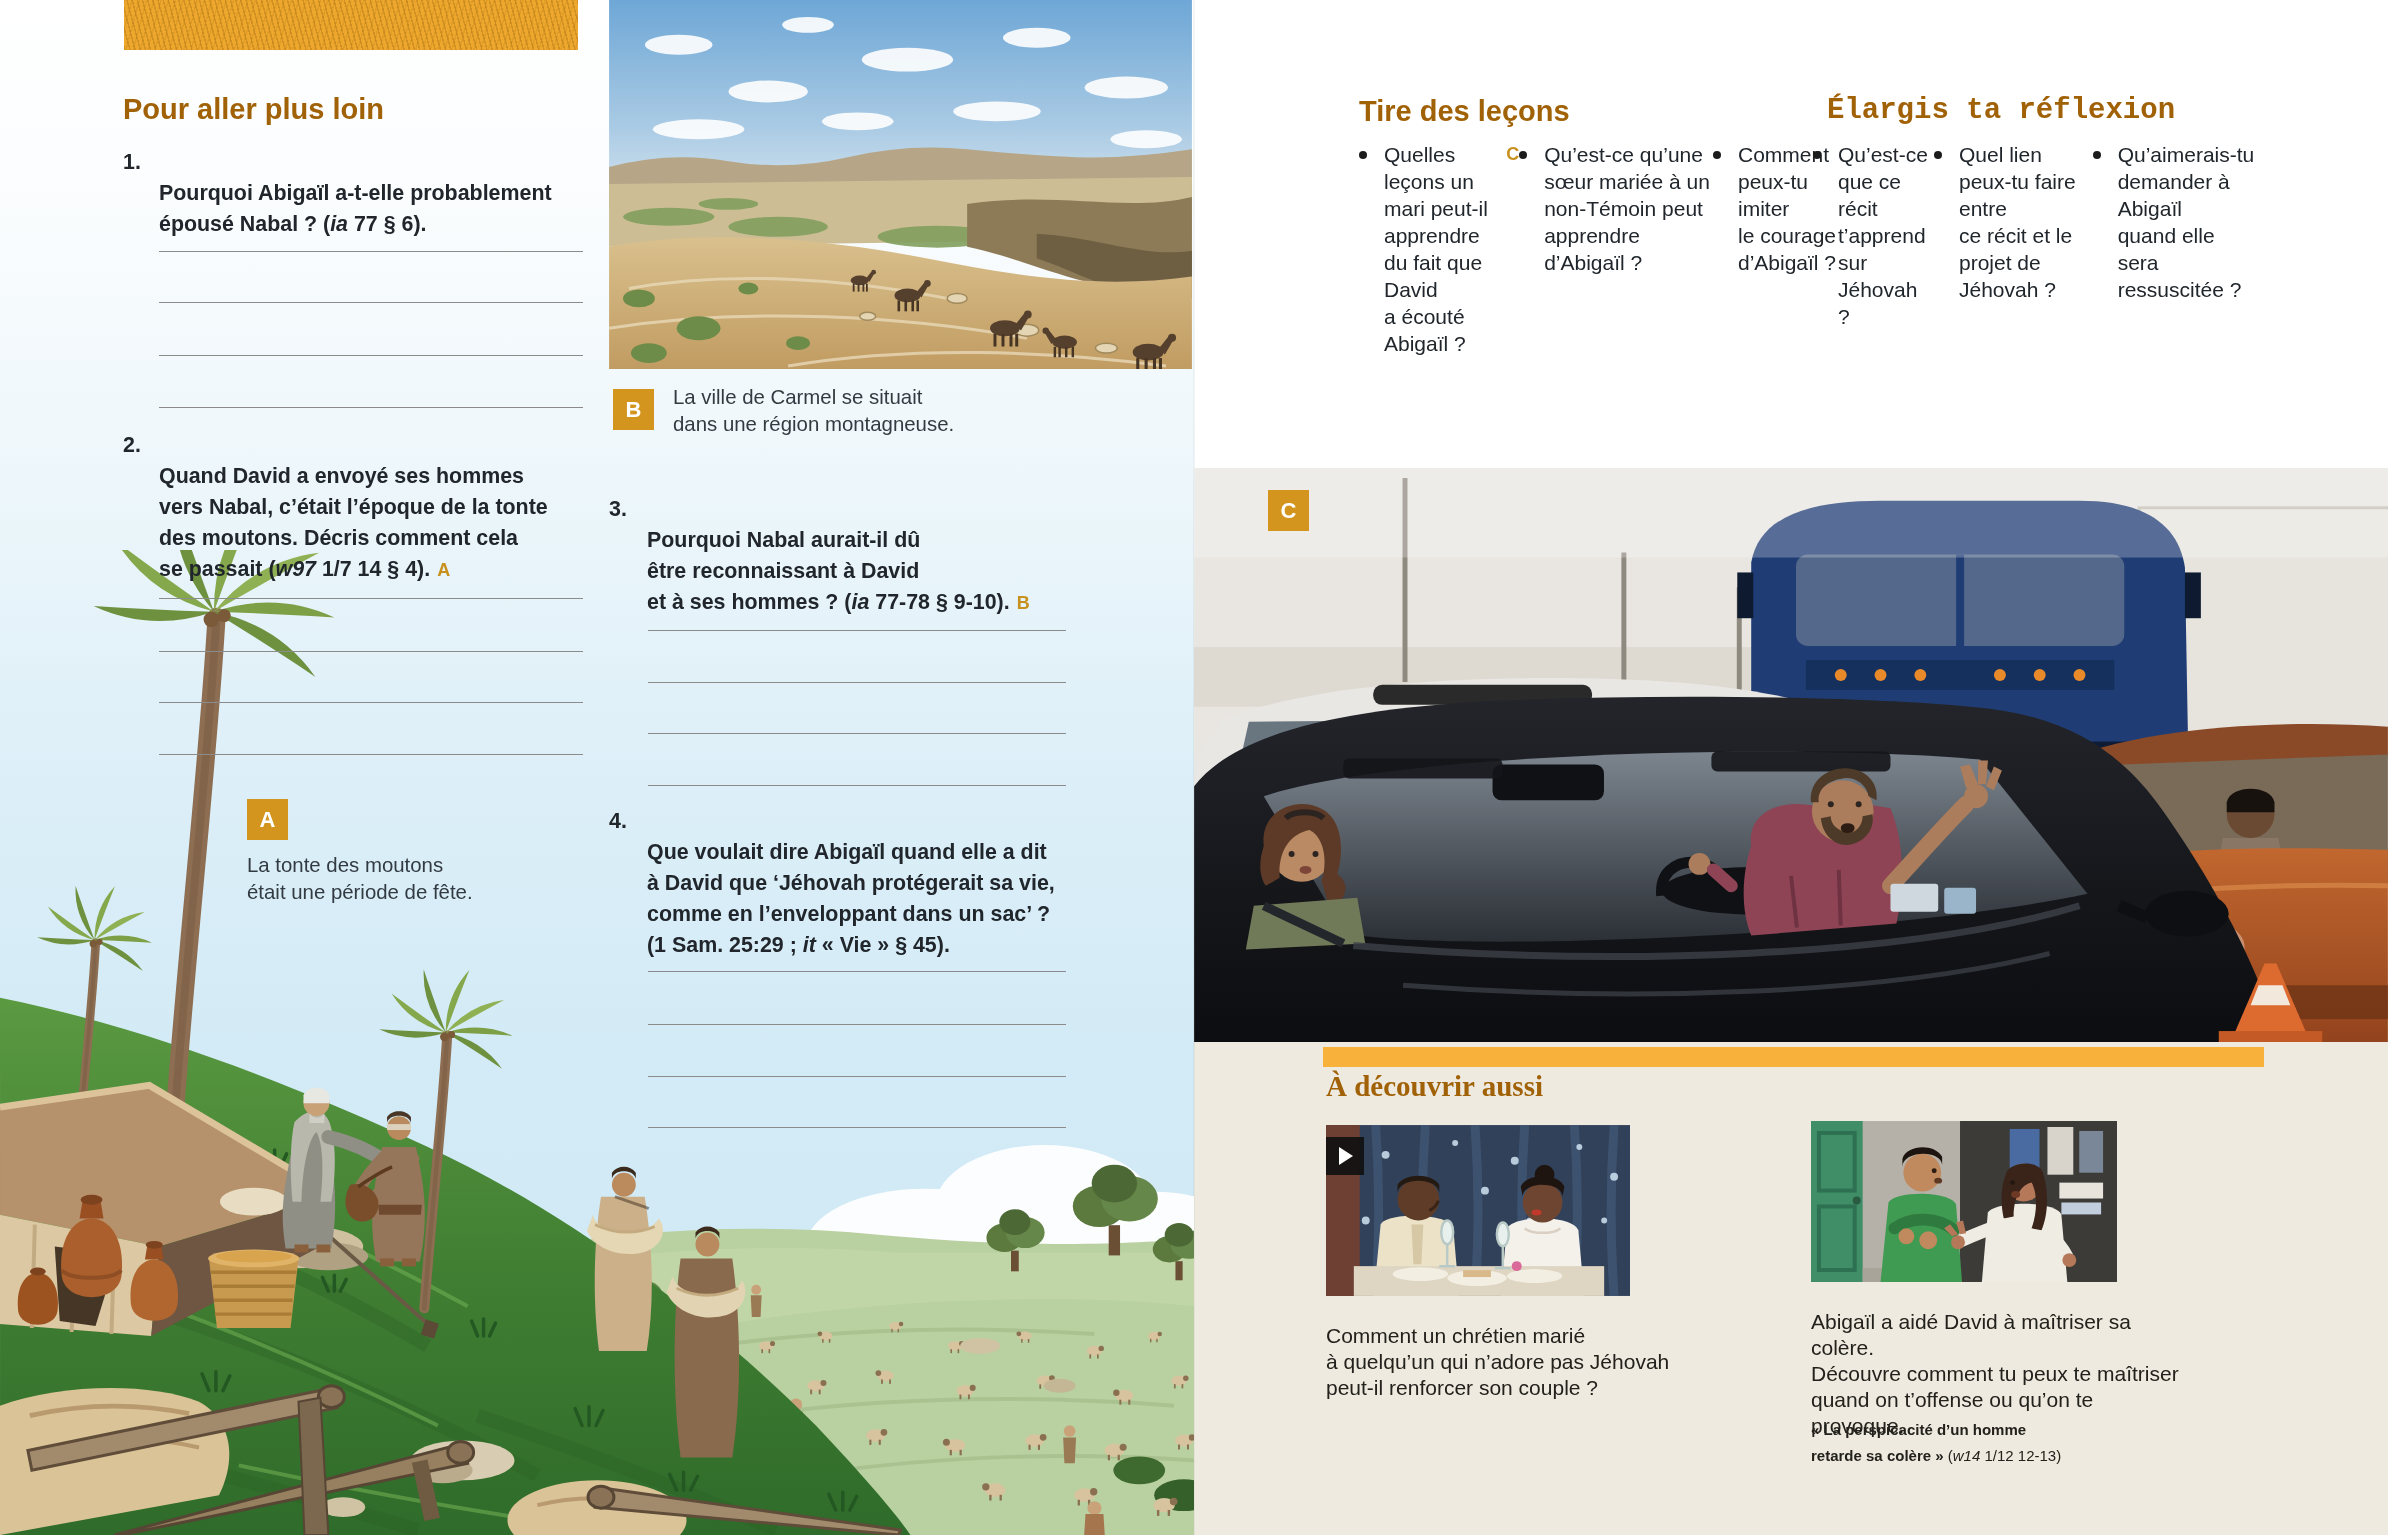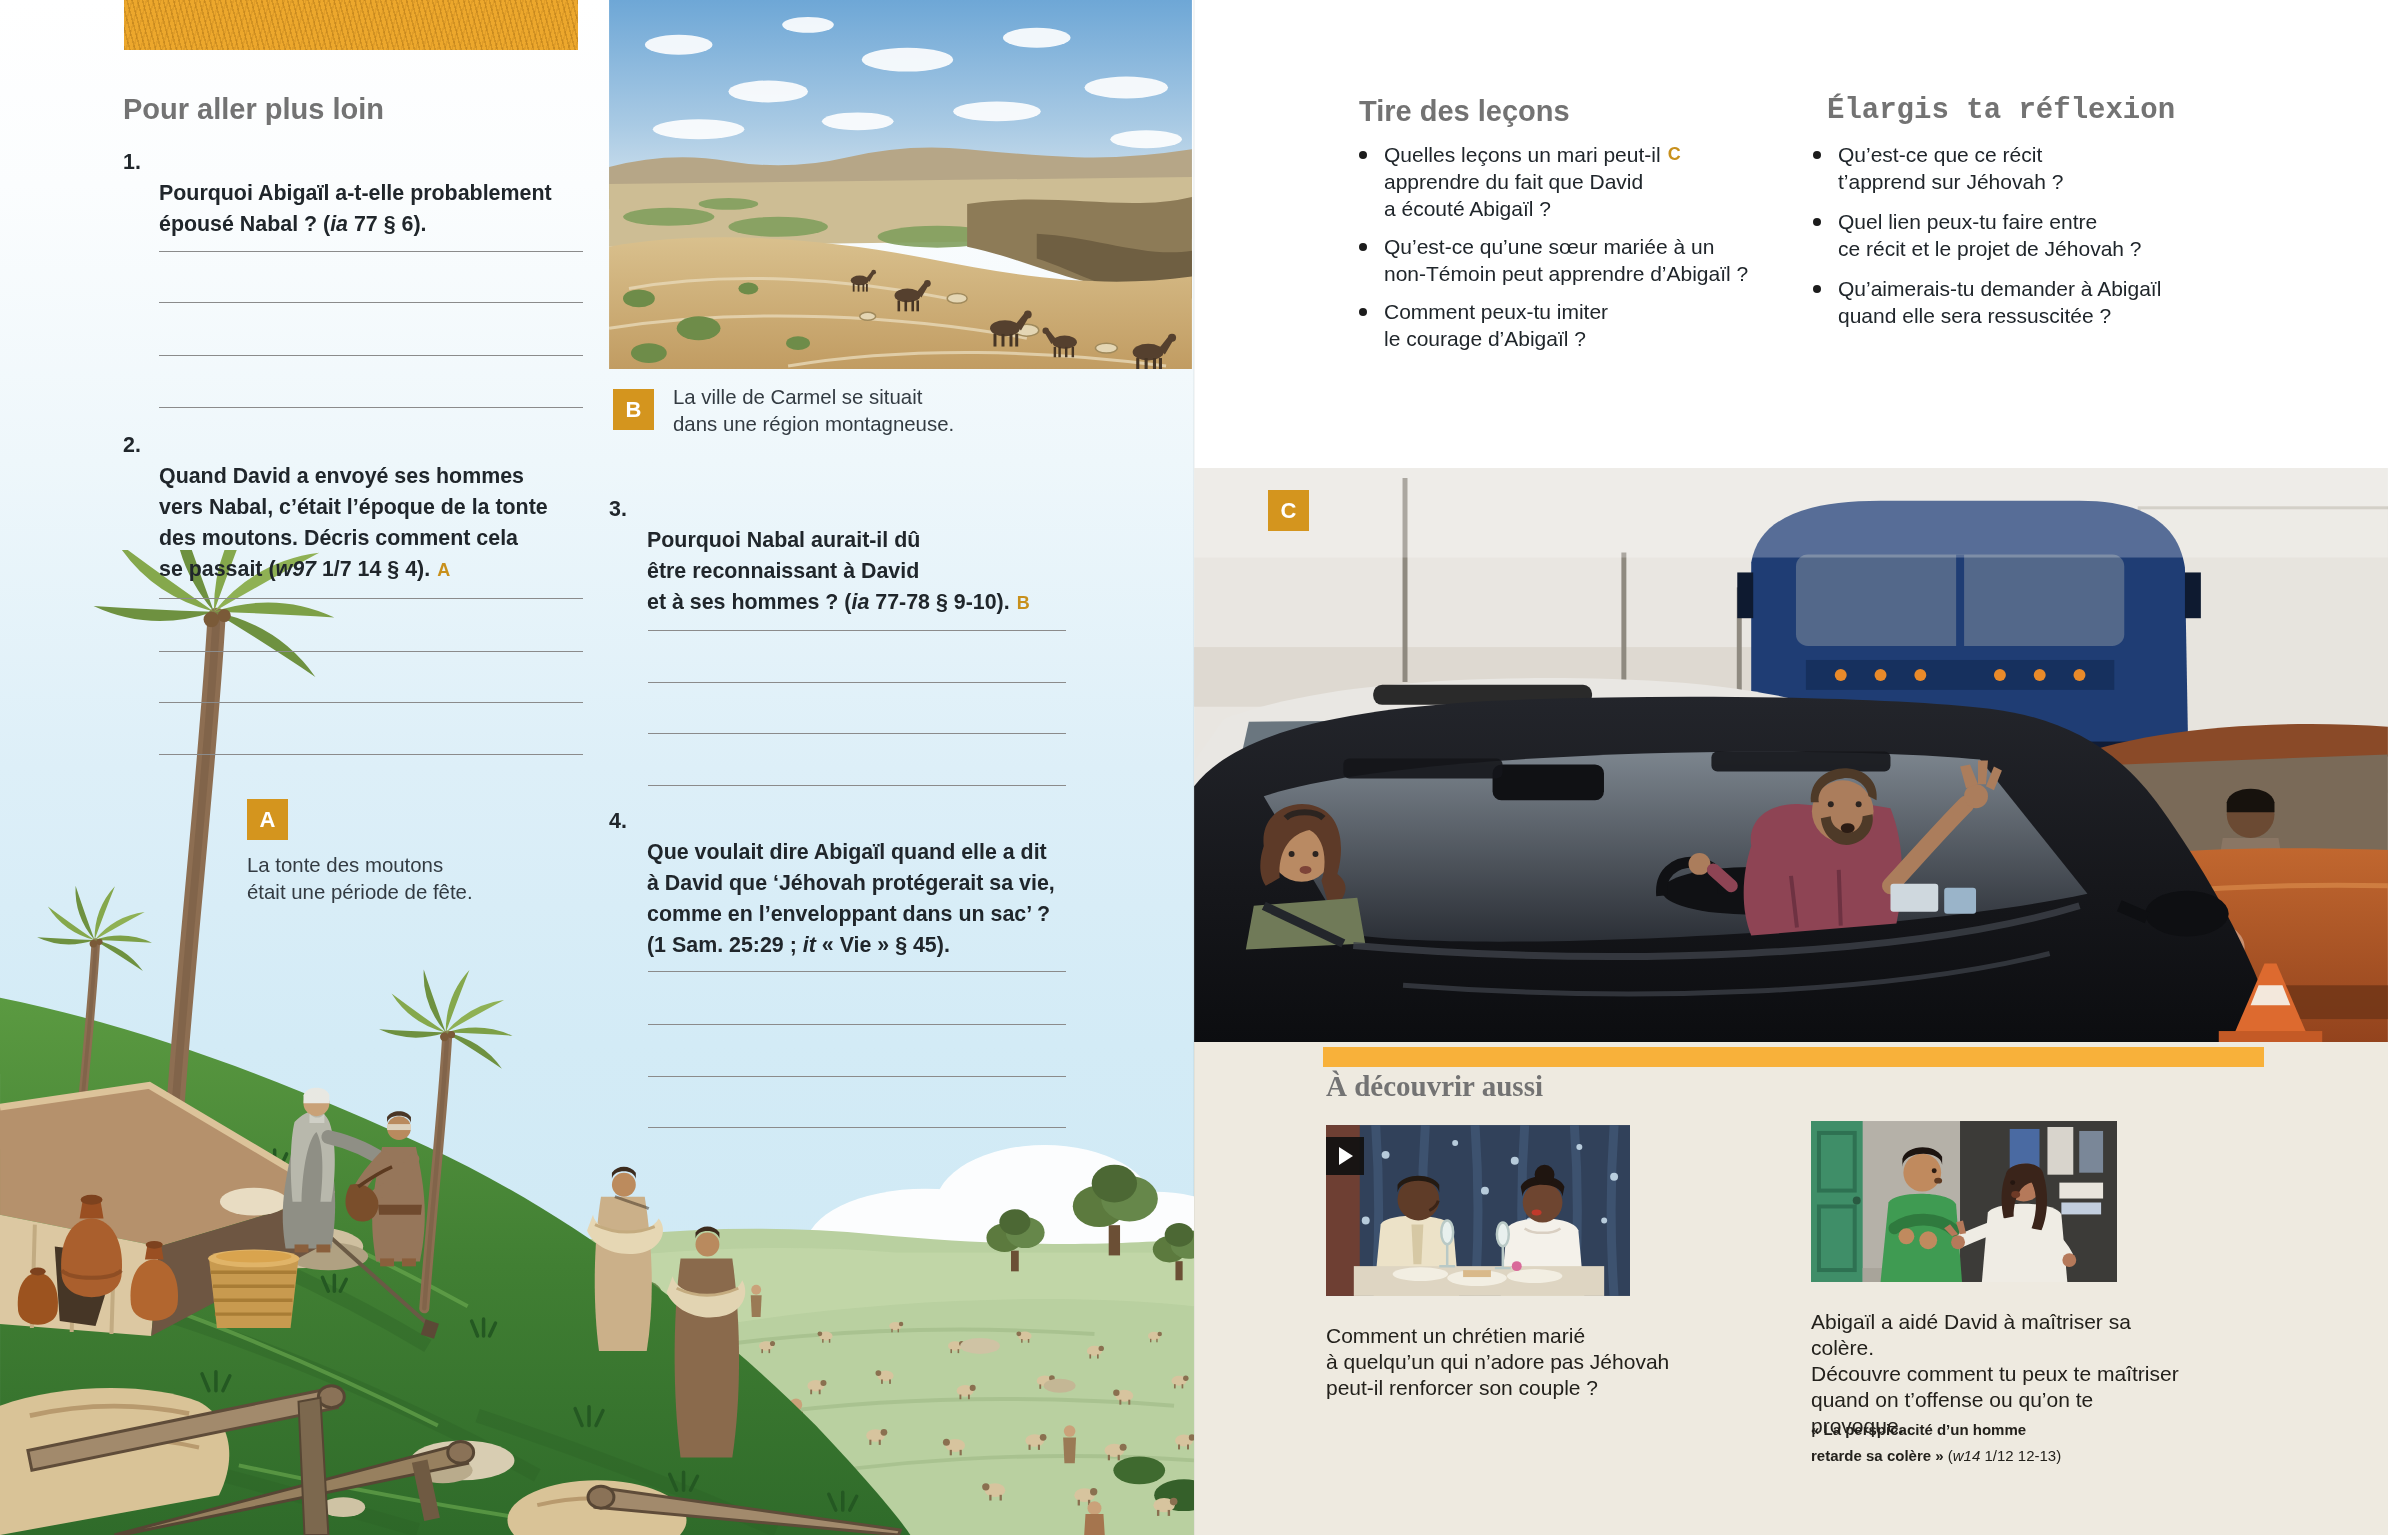--- a/index.html
+++ b/index.html
@@ -9,30 +9,30 @@
   
   #left-page{left:0;top:0;width:1194px;height:1535px;
     background:linear-gradient(180deg,#ffffff 0%,#fbfdfe 12%,#eef7fb 30%,#ddeff8 50%,#d3ebf6 68%,#cde8f4 100%);}
   #right-page{left:1194px;top:0;width:1194px;height:1535px;background:#ffffff;}
   #beige-panel{left:1194px;top:1042px;width:1194px;height:494px;background:#eeeae0;}
   #page-fold{left:1193px;top:0;width:2px;height:1535px;background:rgba(60,80,90,.06);}
   #texture-band{left:124px;top:0;width:454px;height:50px;background:
      repeating-linear-gradient(75deg,rgba(140,90,10,.28) 0 1.5px,rgba(140,90,10,0) 1.5px 5px),
      repeating-linear-gradient(105deg,rgba(170,110,20,.18) 0 1.5px,rgba(170,110,20,0) 1.5px 7px),
      #eca72c;}
-  .h-gold{font-weight:bold;font-size:29px;line-height:34px;color:#737373;white-space:pre-line;}
+  .h-gold{font-weight:bold;font-size:29px;line-height:34px;color:#a16207;white-space:pre-line;}
   .qnum{font-weight:bold;font-size:21.4px;line-height:31px;color:#20262b;}
   .q{font-weight:bold;font-size:21.4px;line-height:31px;color:#20262b;white-space:pre-line;}
   .it{font-style:italic;}
   .mk{color:#c8901c;font-size:18px;margin-left:7px;font-weight:bold;}
   .ans{border-bottom:1.6px solid #8b8b8b;height:0;}
   .badge{width:41px;height:41px;background:#d4951e;color:#ffffff;font-weight:bold;font-size:22px;
          line-height:41px;text-align:center;}
   .cap{font-size:20.4px;line-height:27px;color:#333b42;white-space:pre-line;}
-  .bullets{display:flex;flex-direction:column;}
+  .bullets{display:flex;flex-direction:row;}
   .bullet{display:flex;margin-bottom:11px;font-size:21px;line-height:27px;color:#20262b;}
   .bullets.wide .bullet{margin-bottom:13px;}
   .bdot{flex:0 0 8px;width:8px;height:8px;border-radius:50%;background:#1c1c1c;margin:10px 17px 0 0;}
   .btext{white-space:pre-line;}
   .card-desc{font-size:21px;line-height:26px;color:#23211c;white-space:pre-line;}
   .card-title{font-size:15px;line-height:26px;color:#23211c;white-space:pre-line;}
   .b{font-weight:bold;}
   .thumb{overflow:hidden;}
   .play-btn{position:absolute;left:0;top:12px;width:38px;height:38px;background:rgba(16,16,16,.92);}
   .play-btn:after{content:"";position:absolute;left:13px;top:10px;border-left:14px solid #ffffff;

